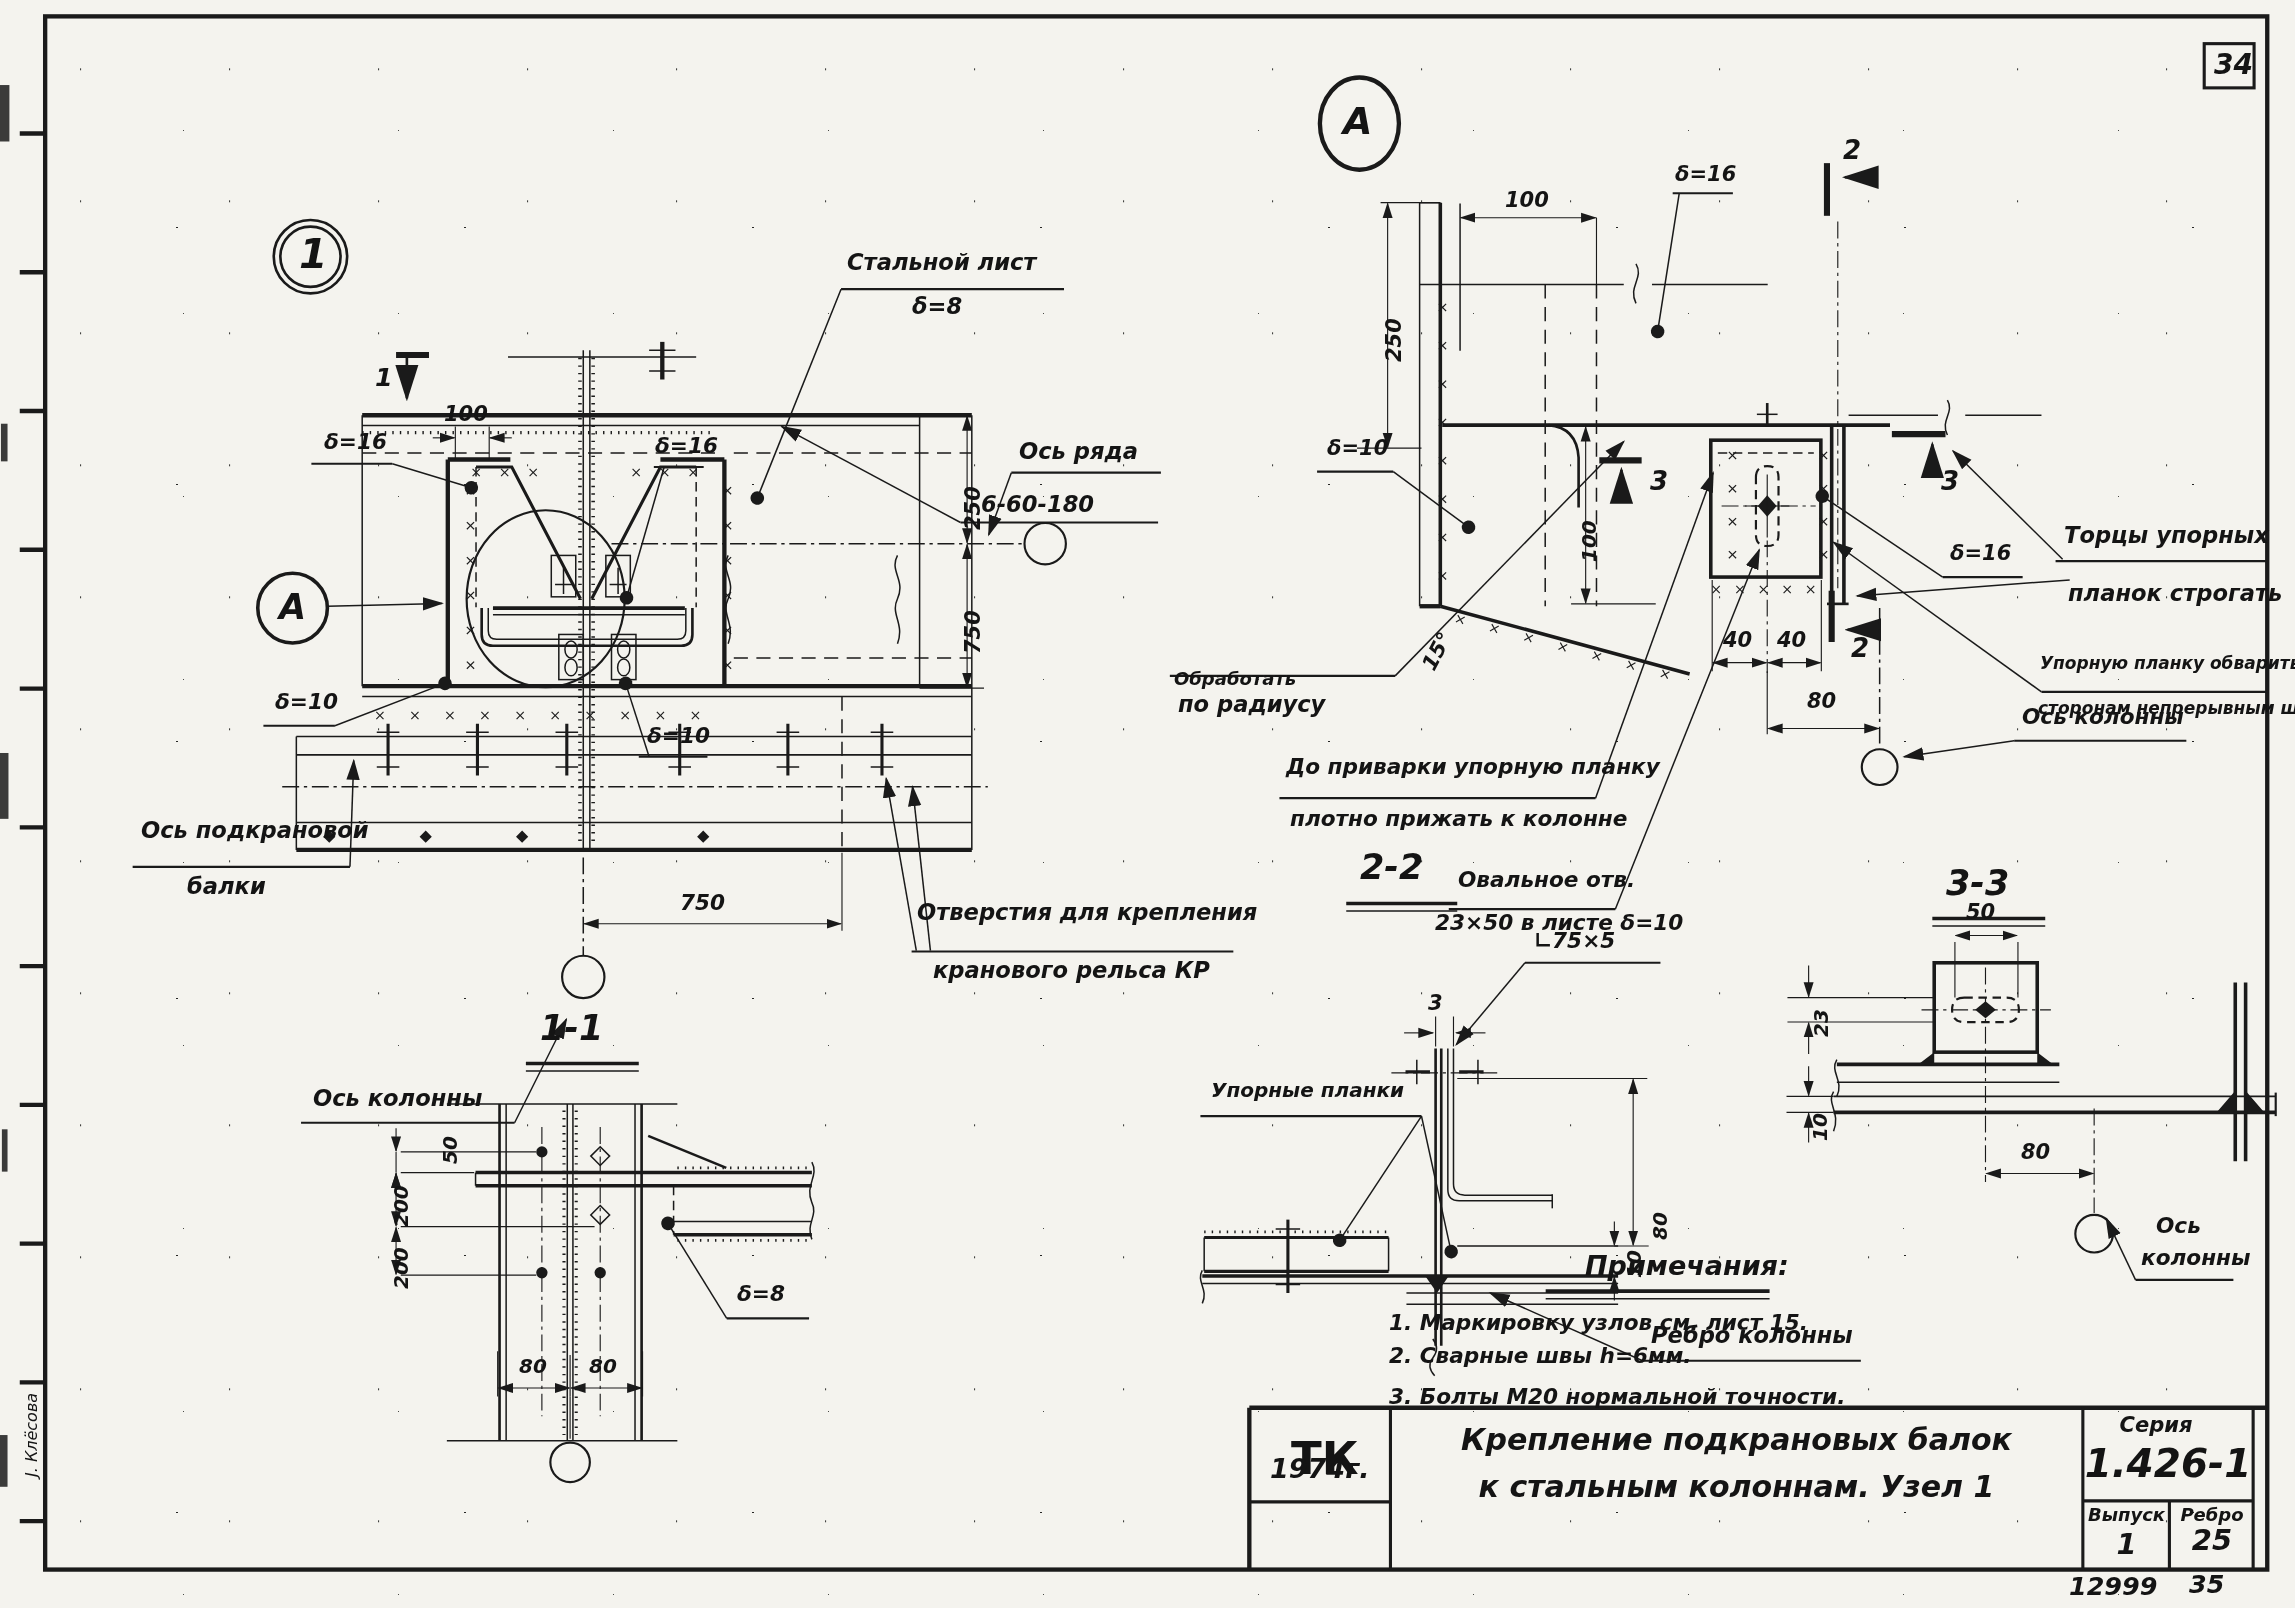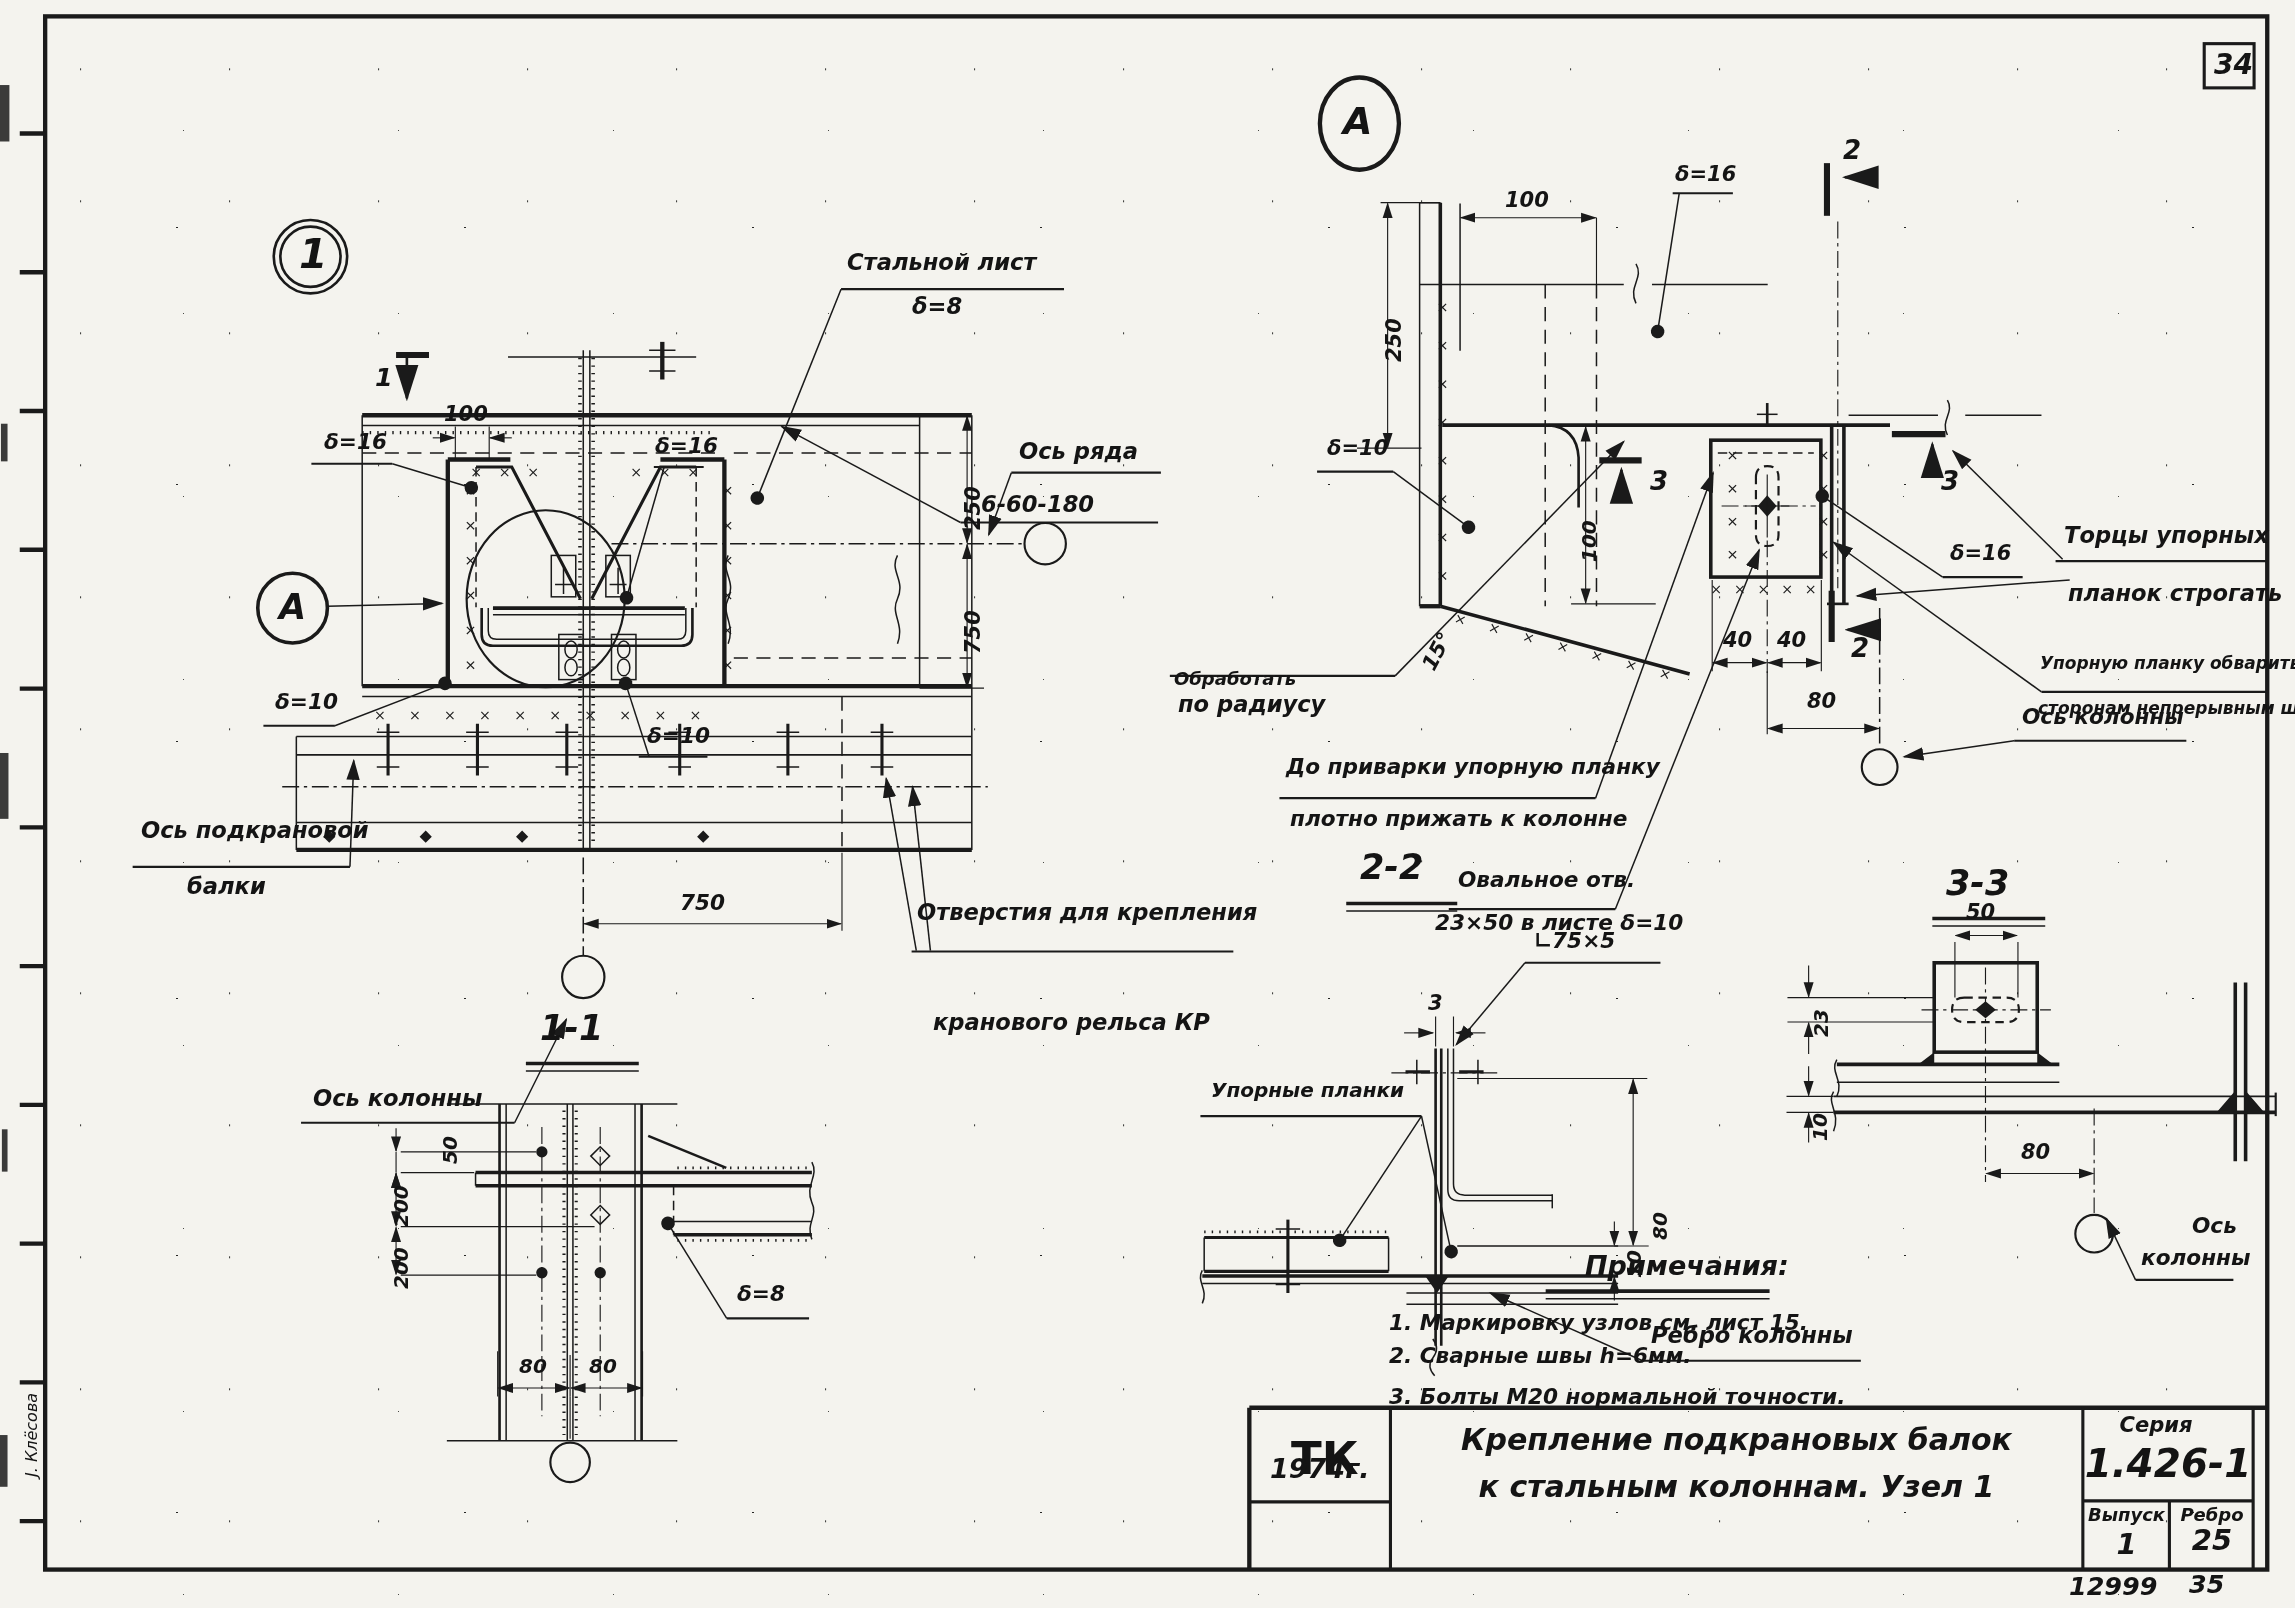--- a/index.html
+++ b/index.html
@@ -399,21 +399,21 @@
 <div class="lbl rot" style="left:963px;top:530px;font-size:21px;">250</div>
 <div class="lbl rot" style="left:963px;top:654px;font-size:21px;">750</div>
 <div class="lbl" style="left:279px;top:590px;font-size:35px;">А</div>
 <div class="lbl" style="left:275px;top:691px;font-size:21.6px;">δ=10</div>
 <div class="lbl" style="left:647px;top:725px;font-size:21.6px;">δ=10</div>
 <div class="lbl" style="left:141px;top:819px;font-size:22.6px;">Ось  подкрановой</div>
 <div class="lbl" style="left:187px;top:875px;font-size:22.6px;">балки</div>
 <div class="lbl" style="left:313px;top:1087px;font-size:22.6px;">Ось  колонны</div>
 <div class="lbl" style="left:680px;top:892px;font-size:21.6px;">750</div>
 <div class="lbl" style="left:917px;top:901px;font-size:22.6px;">Отверстия  для  крепления</div>
-<div class="lbl" style="left:933px;top:1011px;font-size:22.6px;">кранового  рельса  КР</div>
+<div class="lbl" style="left:933px;top:959px;font-size:22.6px;">кранового  рельса  КР</div>
 
 <div class="lbl" style="left:1343px;top:102px;font-size:38px;">А</div>
 <div class="lbl" style="left:1675px;top:164px;font-size:21px;">δ=16</div>
 <div class="lbl" style="left:1843px;top:137px;font-size:26px;">2</div>
 <div class="lbl" style="left:1505px;top:190px;font-size:21px;">100</div>
 <div class="lbl rot" style="left:1384px;top:362px;font-size:21px;">250</div>
 <div class="lbl" style="left:1327px;top:438px;font-size:21px;">δ=10</div>
 <div class="lbl" style="left:1650px;top:468px;font-size:26px;">3</div>
 <div class="lbl" style="left:1941px;top:468px;font-size:26px;">3</div>
 <div class="lbl" style="left:1419px;top:664px;font-size:21px;transform:rotate(-62deg);">15°</div>
@@ -449,17 +449,17 @@
 <div class="lbl" style="left:1211px;top:1080px;font-size:20px;">Упорные  планки</div>
 <div class="lbl rot" style="left:1650px;top:1240px;font-size:20px;">80</div>
 <div class="lbl rot" style="left:1624px;top:1278px;font-size:20px;">10</div>
 <div class="lbl" style="left:1651px;top:1324px;font-size:22.6px;">Ребро  колонны</div>
 
 <div class="lbl" style="left:1946px;top:866px;font-size:35px;">3-3</div>
 <div class="lbl" style="left:1966px;top:902px;font-size:21px;">50</div>
 <div class="lbl rot" style="left:1811px;top:1037px;font-size:20px;">23</div>
 <div class="lbl rot" style="left:1810px;top:1141px;font-size:20px;">10</div>
 <div class="lbl" style="left:2021px;top:1142px;font-size:21px;">80</div>
-<div class="lbl" style="left:2156px;top:1215px;font-size:21.6px;margin-left:36px;">Ось</div>
+<div class="lbl" style="left:2156px;top:1215px;font-size:21.6px;">Ось</div>
 <div class="lbl" style="left:2141px;top:1247px;font-size:21.6px;text-align:right;">колонны</div>
 
 </div>
 
 
 </body></html>

